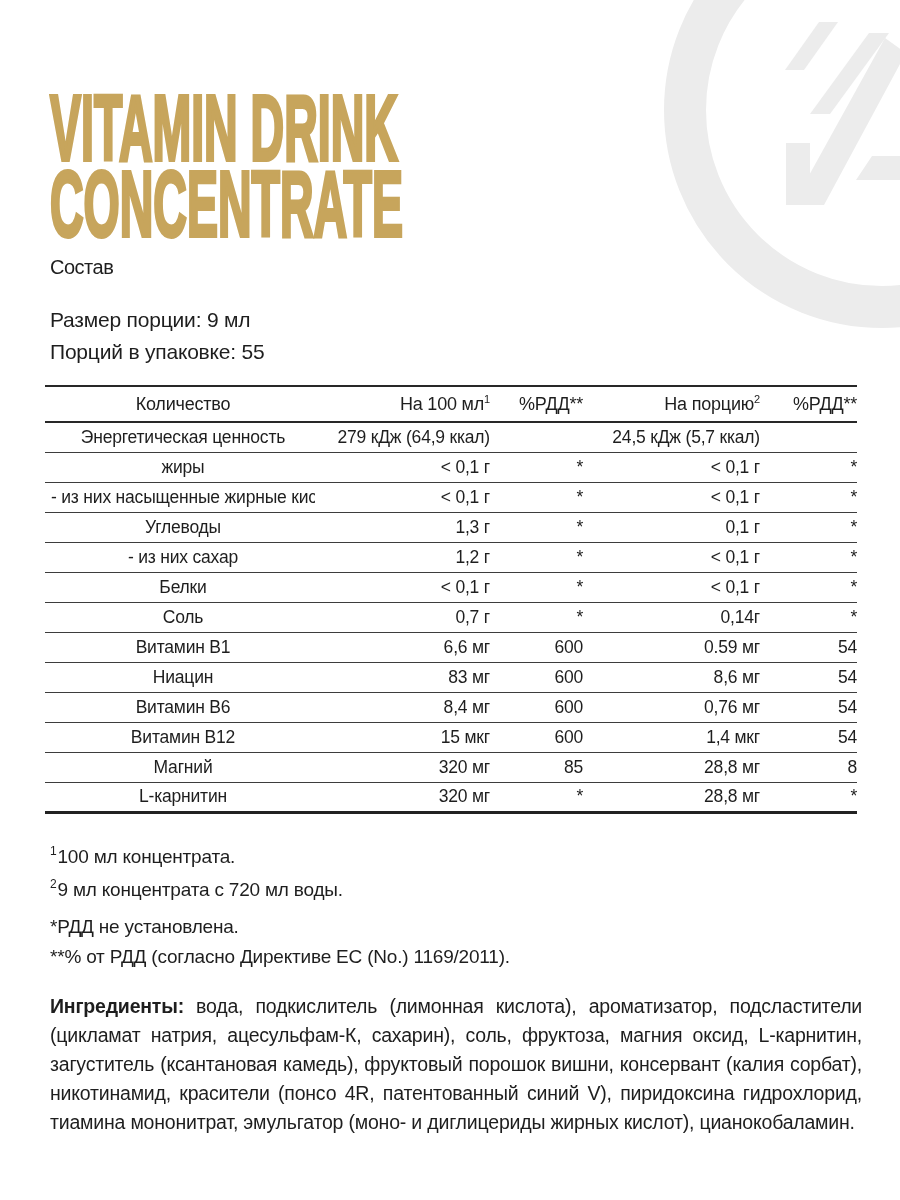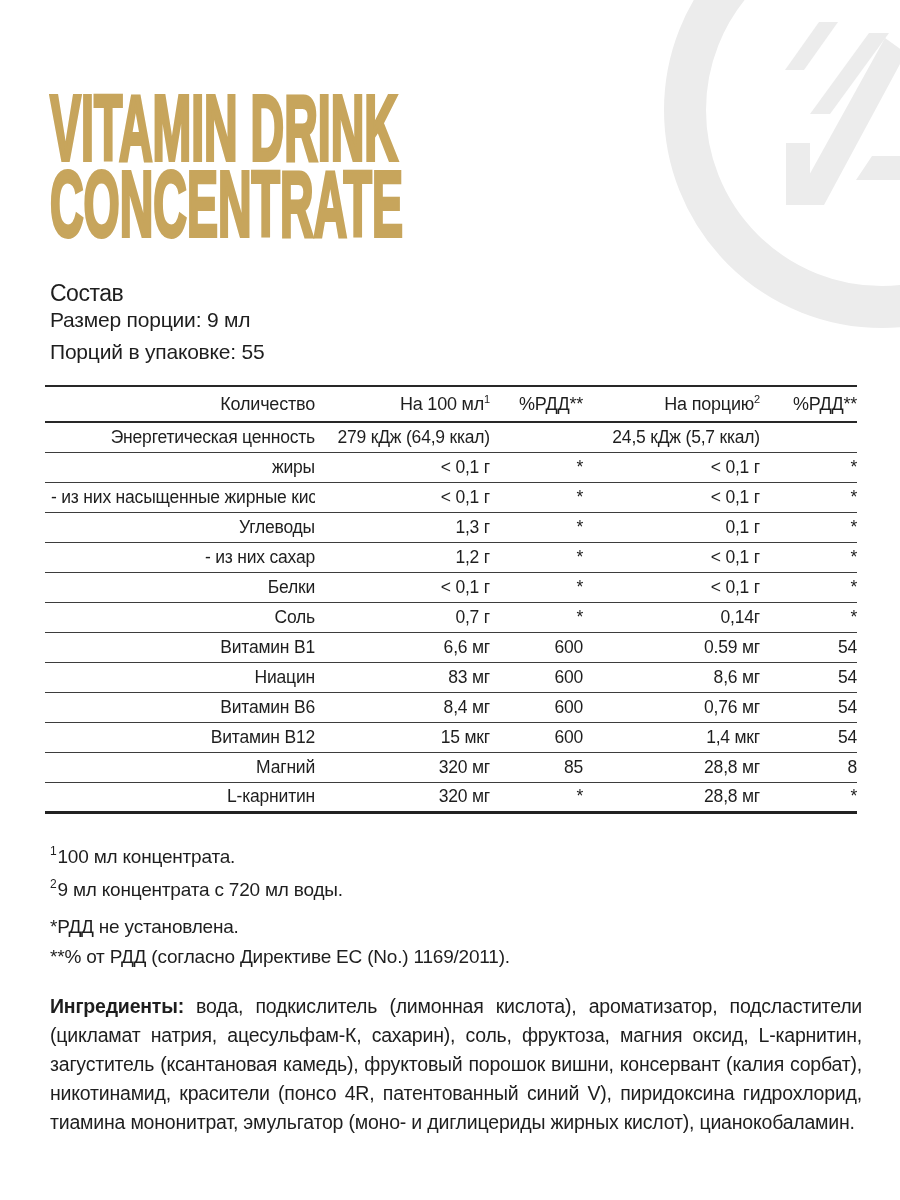--- a/index.html
+++ b/index.html
@@ -22,41 +22,41 @@
   
   .title{
     position:absolute;left:50px;top:90px;
     font-weight:bold;font-size:93px;line-height:76px;
     color:var(--accent-gold);
     -webkit-text-stroke:4px var(--accent-gold);
     transform:scaleX(0.5);transform-origin:left top;
     white-space:nowrap;letter-spacing:0;
   }
   
-  .comp-heading{position:absolute;left:50px;top:280px;font-size:23px;letter-spacing:-0.5px;}
+  .comp-heading{position:absolute;left:50px;top:256px;font-size:20px;letter-spacing:-0.5px;}
   .comp-serving{position:absolute;left:50px;top:308px;font-size:21px;}
   .comp-count{position:absolute;left:50px;top:340px;font-size:21px;}
   
   table.nutrition{
     position:absolute;left:45px;top:385px;width:812px;
     border-collapse:collapse;table-layout:fixed;
     border-top:2px solid var(--rule-dark);
   }
   .nutrition th{
     font-weight:normal;font-size:18px;
     padding:7px 0 6px;border-bottom:2px solid var(--rule-dark);
     white-space:nowrap;
   }
   .nutrition td{
     font-size:17.5px;height:30px;padding:0;
     border-bottom:1px solid var(--rule-thin);
     white-space:nowrap;vertical-align:middle;
   }
   .nutrition tbody tr:last-child td{border-bottom:3px solid #222222;}
-  .c-name{text-align:right;padding-left:6px !important;overflow:hidden;}
+  .c-name{text-align:center;padding-left:6px !important;overflow:hidden;}
   .c-num{text-align:right;}
   .nutrition sup{font-size:11px;vertical-align:top;position:relative;top:-1px;}
   
   .footnote{position:absolute;left:50px;font-size:19px;}
   .footnote sup{font-size:12px;vertical-align:top;position:relative;top:-2px;margin-right:1px;}
   .fn-1{top:846px;}
   .fn-2{top:879px;}
   .fn-3{top:916px;}
   .fn-4{top:946px;}
   

